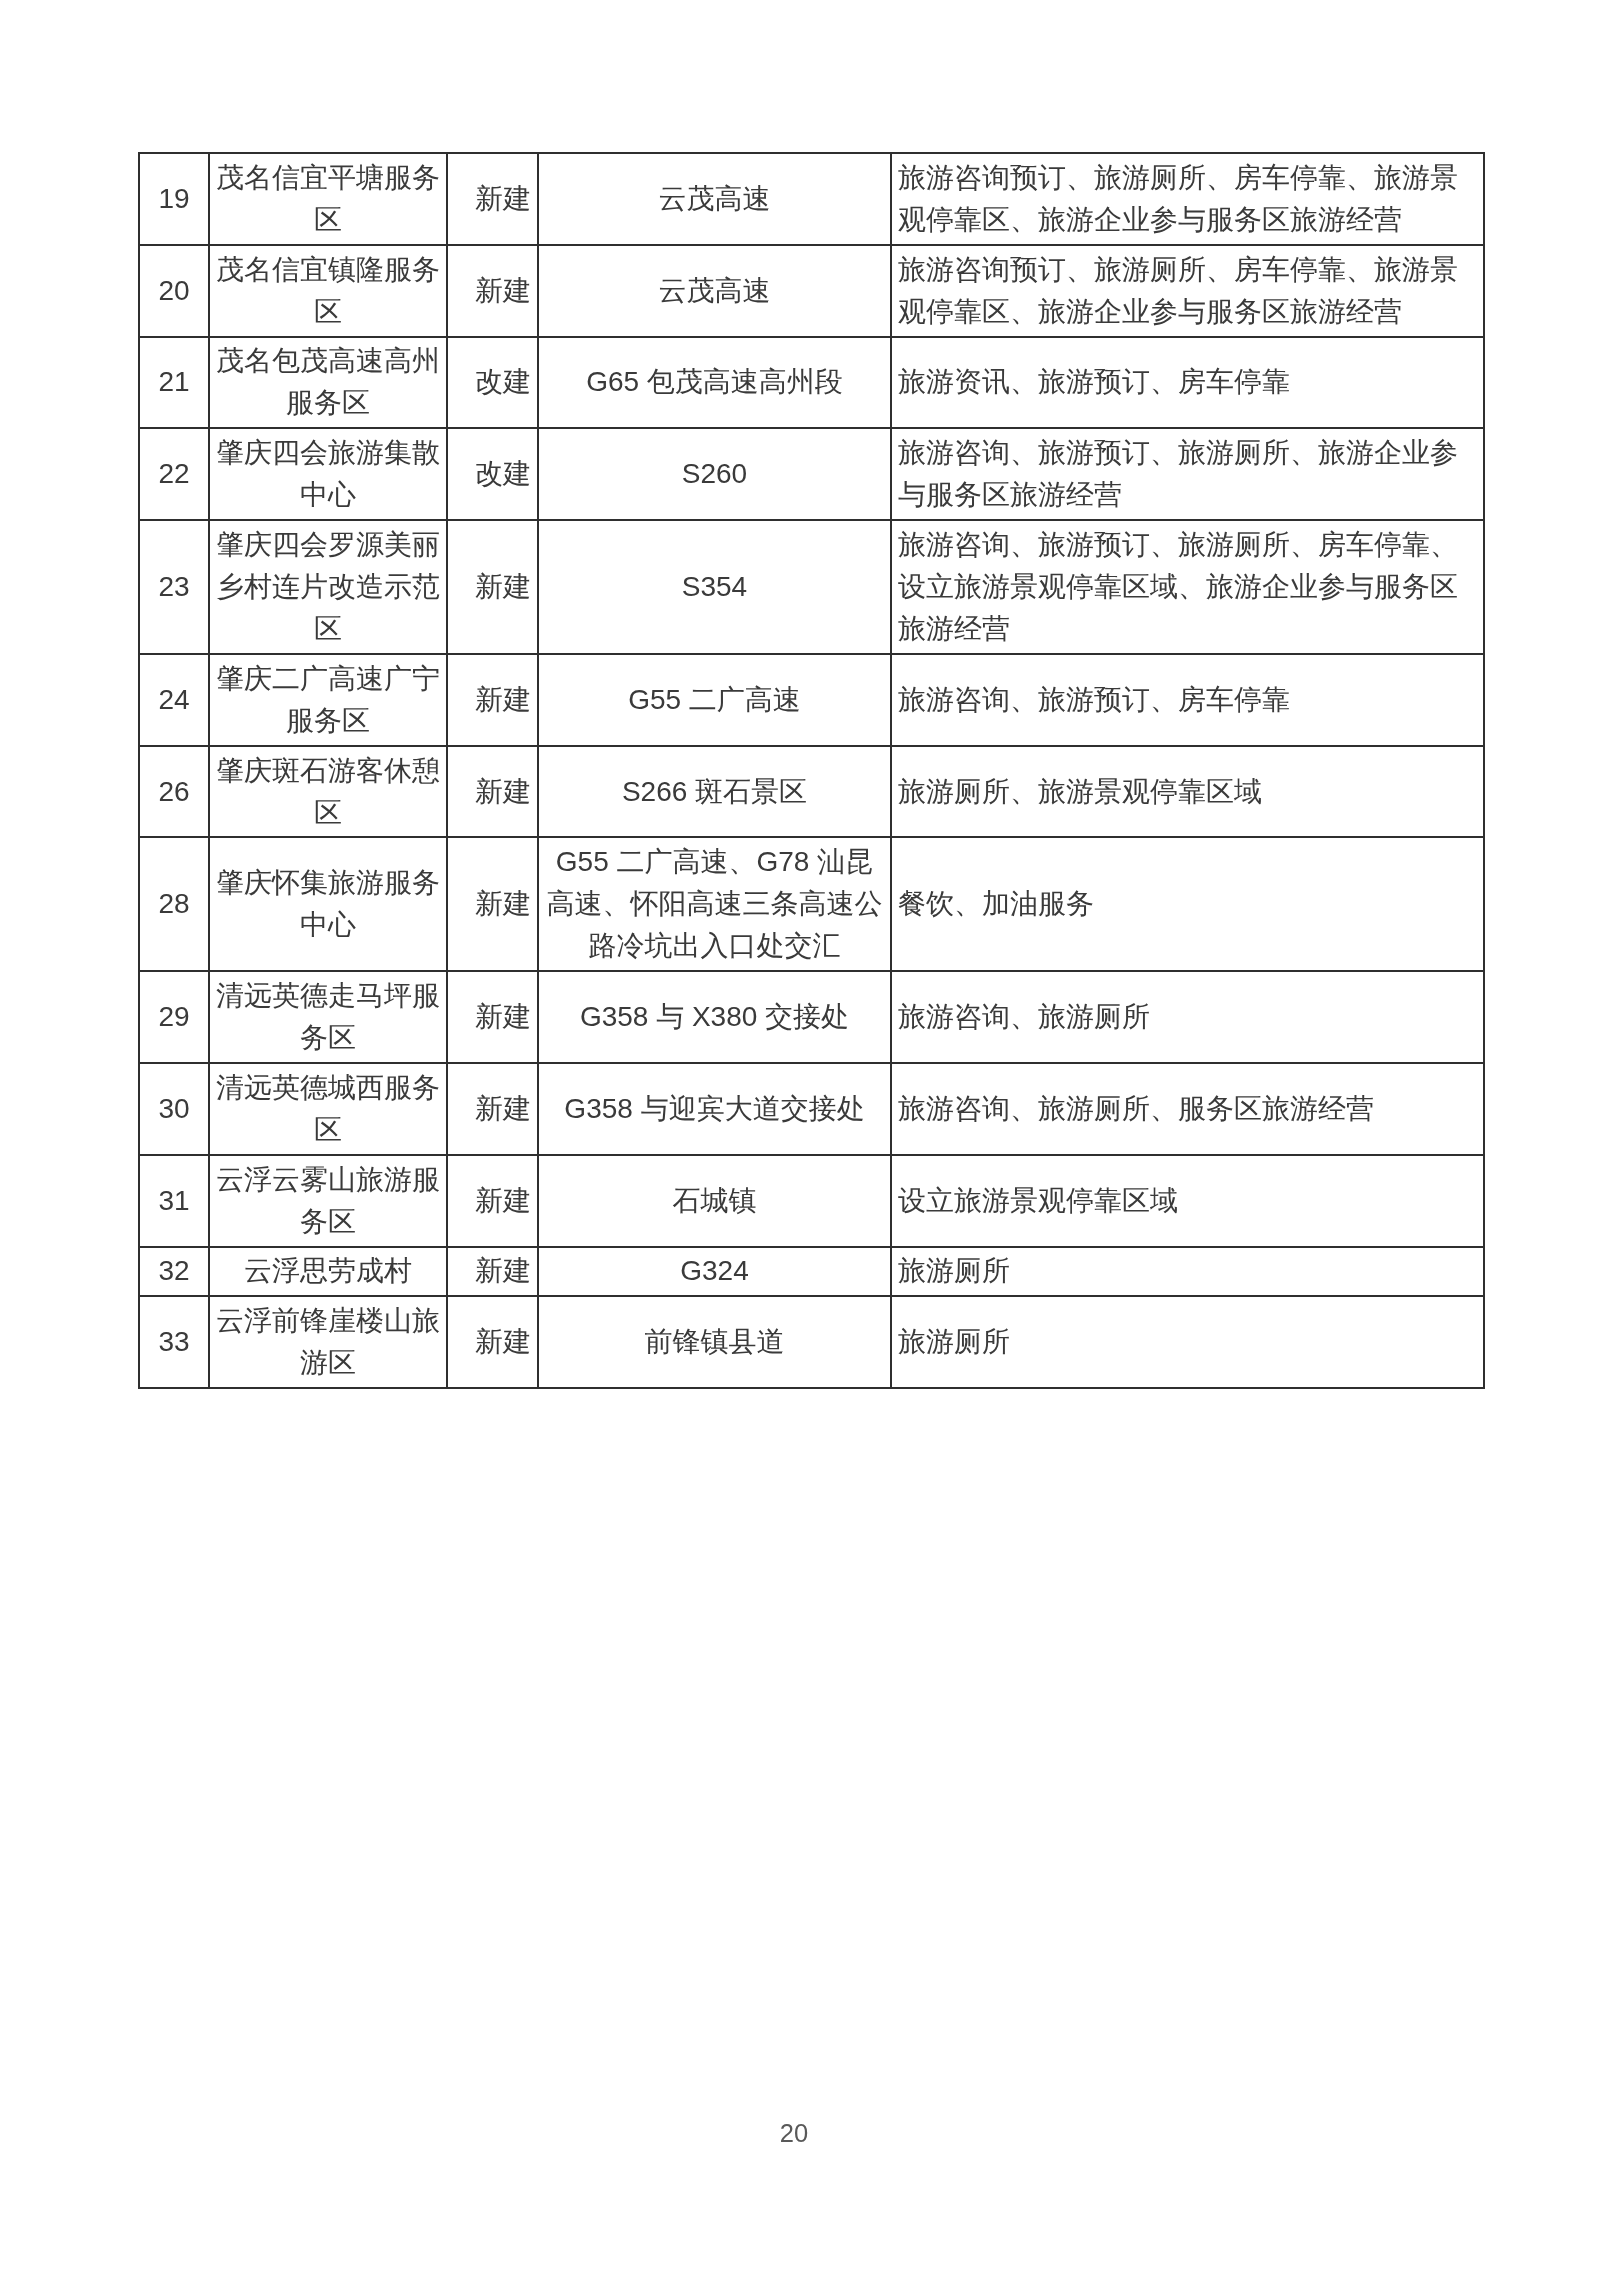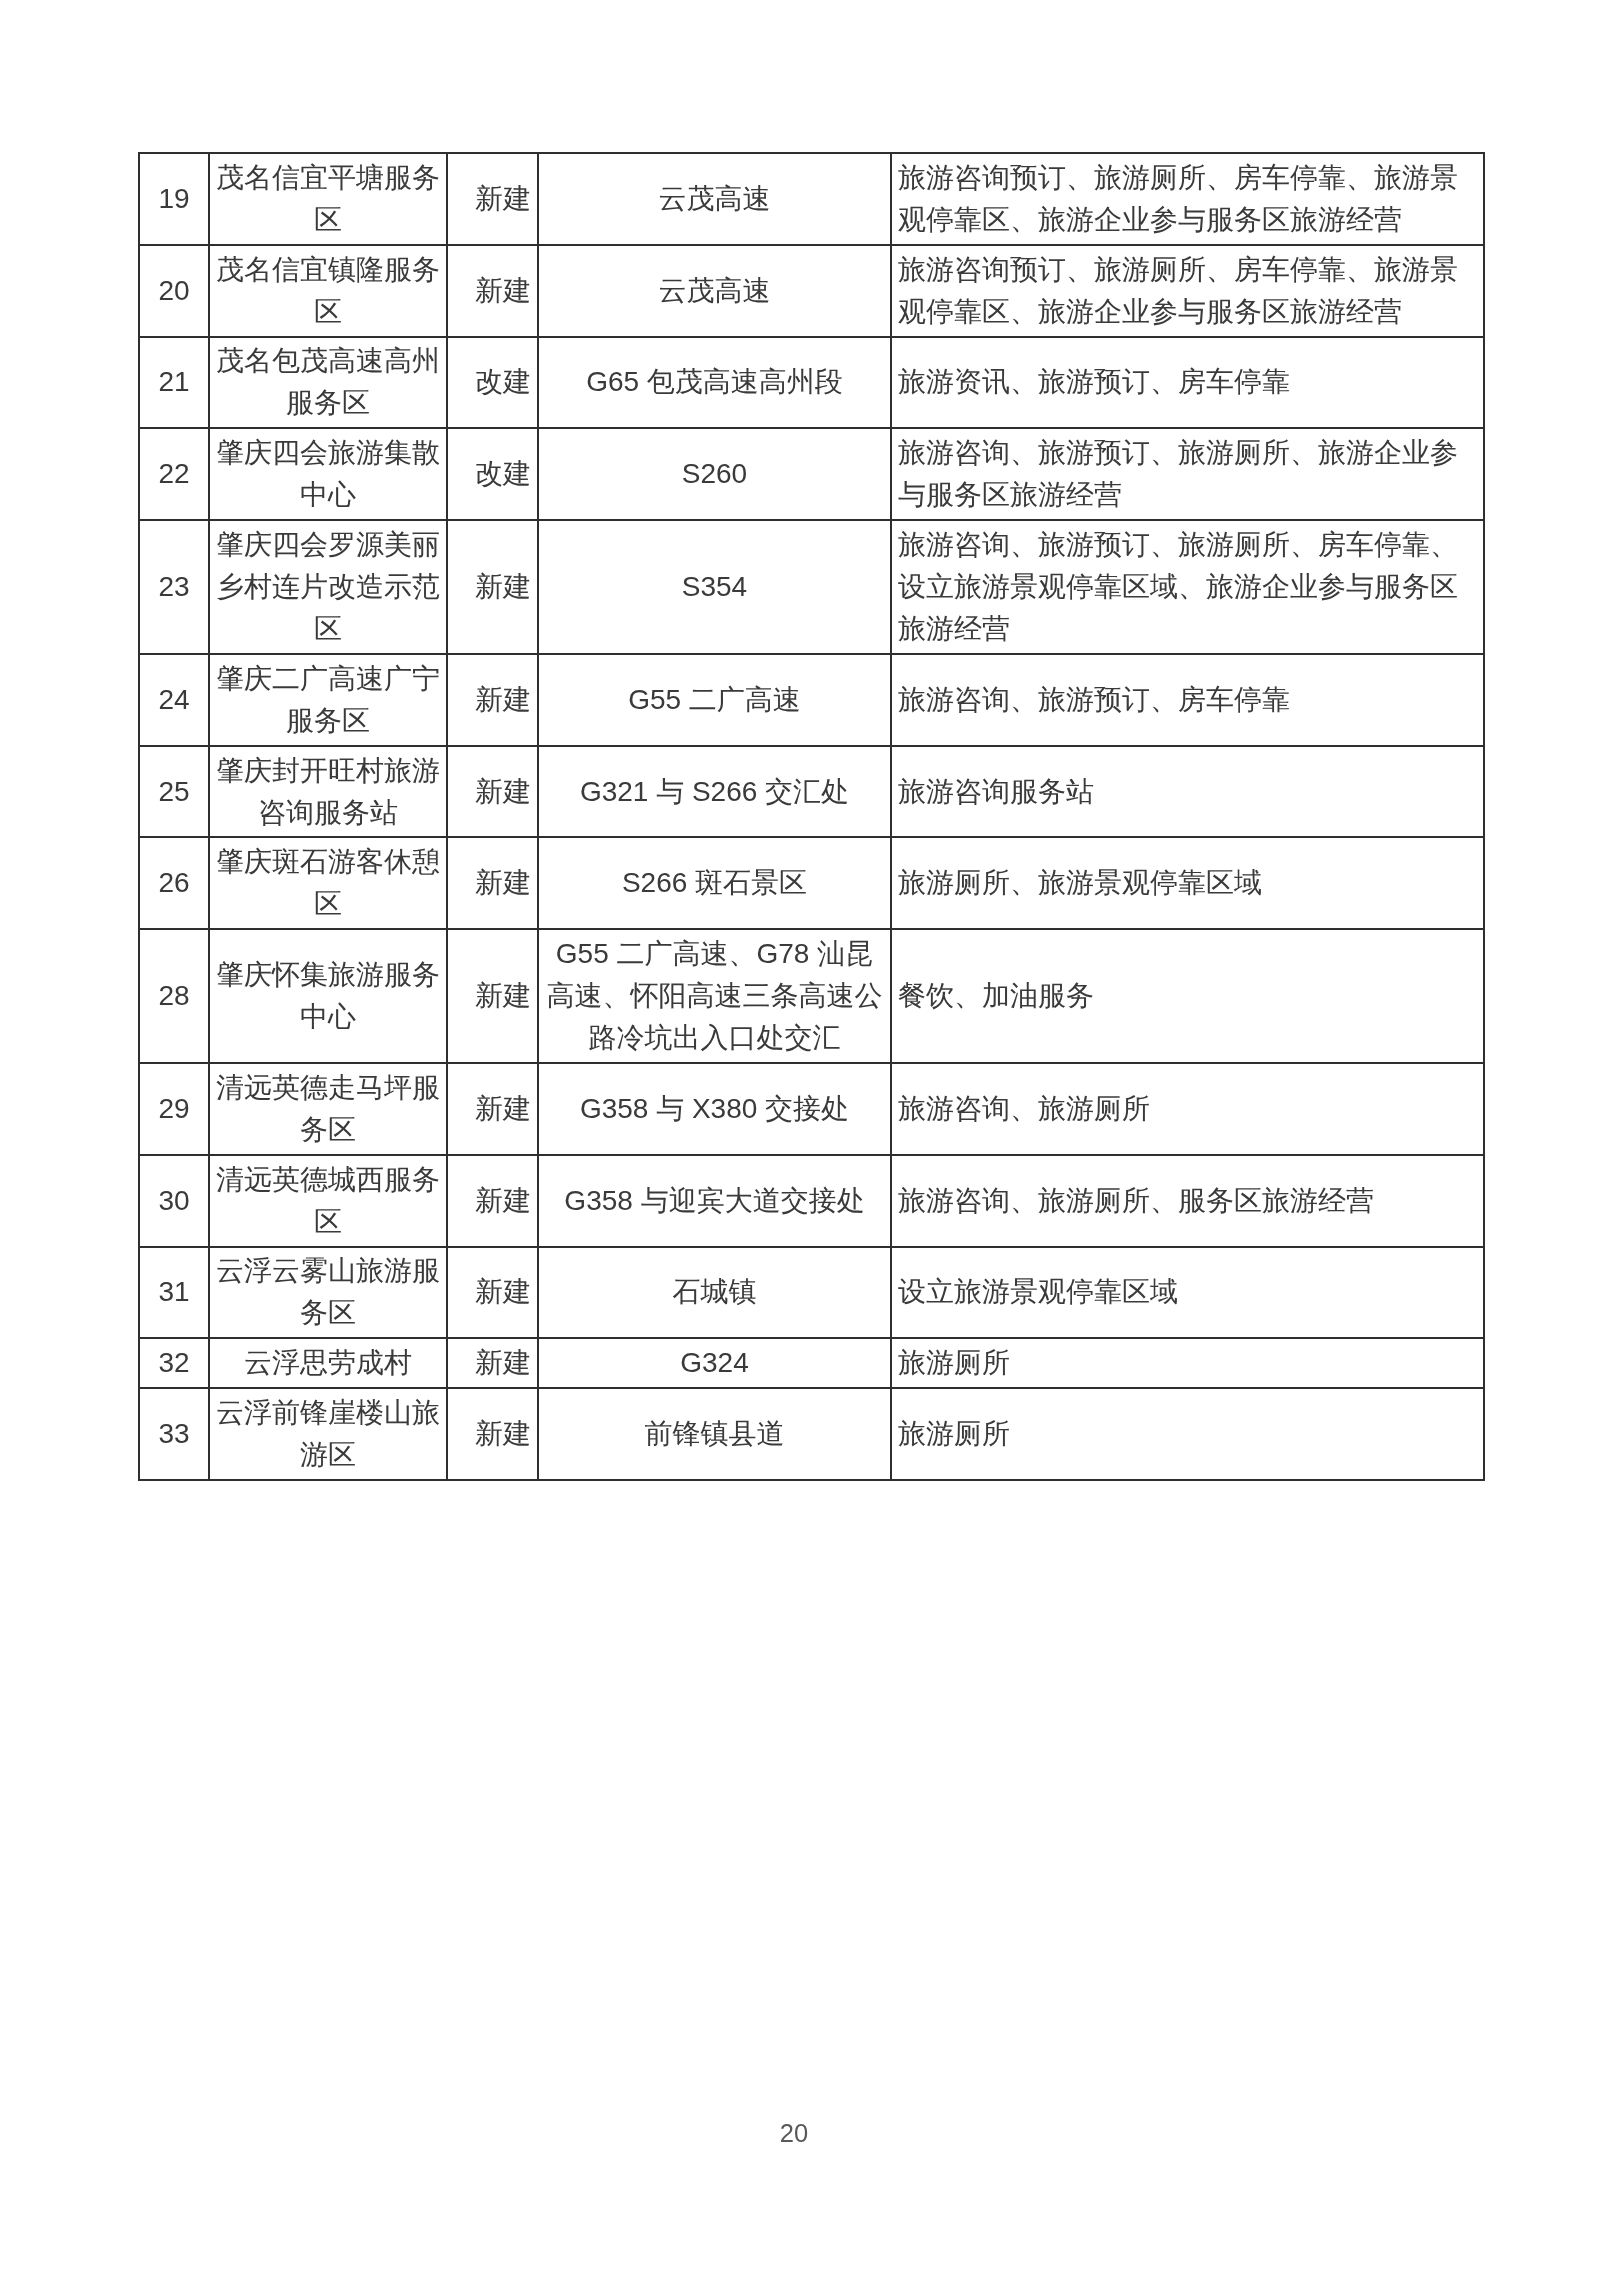--- a/index.html
+++ b/index.html
@@ -104,27 +104,20 @@
           <td class="col-services">旅游咨询、旅游预订、旅游厕所、房车停靠、设立旅游景观停靠区域、旅游企业参与服务区旅游经营</td>
         </tr>
         <tr>
           <td class="col-num">24</td>
           <td class="col-name">肇庆二广高速广宁服务区</td>
           <td class="col-type">新建</td>
           <td class="col-road">G55 二广高速</td>
           <td class="col-services">旅游咨询、旅游预订、房车停靠</td>
         </tr>
         <tr>
-          <td class="col-num">25</td>
-          <td class="col-name">肇庆封开旺村旅游咨询服务站</td>
-          <td class="col-type">新建</td>
-          <td class="col-road">G321 与 S266 交汇处</td>
-          <td class="col-services">旅游咨询服务站</td>
-        </tr>
-        <tr>
           <td class="col-num">26</td>
           <td class="col-name">肇庆斑石游客休憩区</td>
           <td class="col-type">新建</td>
           <td class="col-road">S266 斑石景区</td>
           <td class="col-services">旅游厕所、旅游景观停靠区域</td>
         </tr>
         <tr>
           <td class="col-num">28</td>
           <td class="col-name">肇庆怀集旅游服务中心</td>
           <td class="col-type">新建</td>

